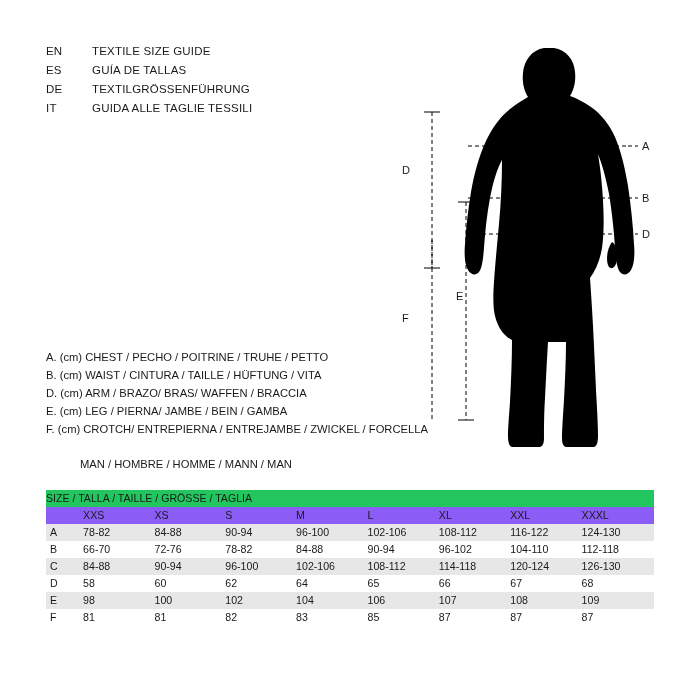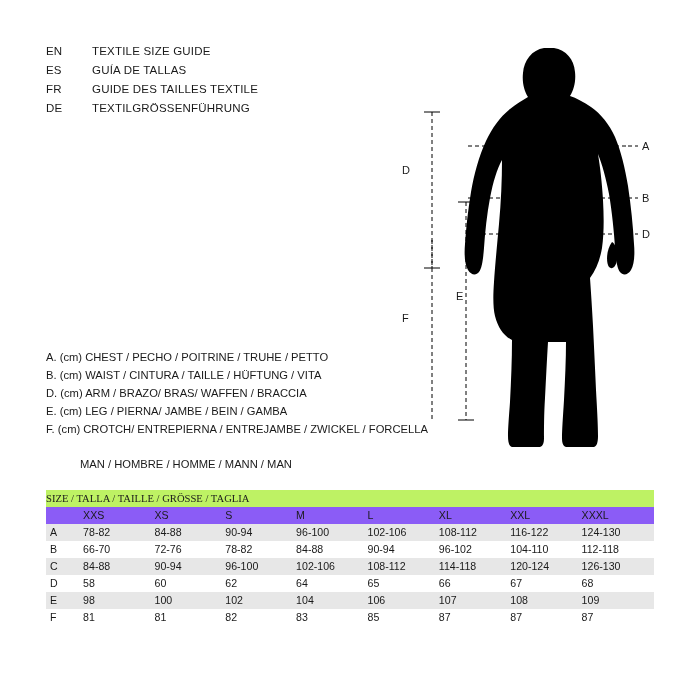--- a/index.html
+++ b/index.html
@@ -89,27 +89,26 @@
     border-collapse: collapse;
     width: 608px;
     font-size: 10.6px;
   }
   table.size-table td, table.size-table th {
     padding: 0;
     text-align: left;
     font-weight: normal;
   }
   .row-title td {
-    background: #bef264;
+    background: #22c55e;
     height: 17px;
     line-height: 17px;
     padding-left: 4px;
     font-size: 10.6px;
     color: #1a1a1a;
-    font-family: Liberation Serif, serif;
   }
   .row-head td {
     background: #8b5cf6;
     height: 17px;
     line-height: 17px;
     color: #1a1a1a;
   }
   .row-odd td { background: #e7e7e7; }
   .row-even td { background: #ffffff; }
   .body-row td {
@@ -128,26 +127,26 @@
   <div class="lang-block">
     <div class="lang-row">
       <span class="lang-code">EN</span>
       <span class="lang-text">TEXTILE SIZE GUIDE</span>
     </div>
     <div class="lang-row">
       <span class="lang-code">ES</span>
       <span class="lang-text">GUÍA DE TALLAS</span>
     </div>
     <div class="lang-row">
-      <span class="lang-code">FR</span>
-      <span class="lang-text">GUIDE DES TAILLES TEXTILE</span>
+      <span class="lang-code">DE</span>
+      <span class="lang-text">TEXTILGRÖSSENFÜHRUNG</span>
     </div>
     <div class="lang-row">
-      <span class="lang-code">DE</span>
-      <span class="lang-text">TEXTILGRÖSSENFÜHRUNG</span>
+      <span class="lang-code">IT</span>
+      <span class="lang-text">GUIDA ALLE TAGLIE TESSILI</span>
     </div>
   </div>
 
   <div class="legend">
     <div class="legend-row">A. (cm) CHEST / PECHO / POITRINE / TRUHE / PETTO</div>
     <div class="legend-row">B. (cm) WAIST / CINTURA / TAILLE / HÜFTUNG / VITA</div>
     <div class="legend-row">D. (cm) ARM / BRAZO/ BRAS/ WAFFEN / BRACCIA</div>
     <div class="legend-row">E. (cm) LEG / PIERNA/ JAMBE / BEIN / GAMBA</div>
     <div class="legend-row">F. (cm) CROTCH/ ENTREPIERNA / ENTREJAMBE / ZWICKEL / FORCELLA</div>
   </div>

